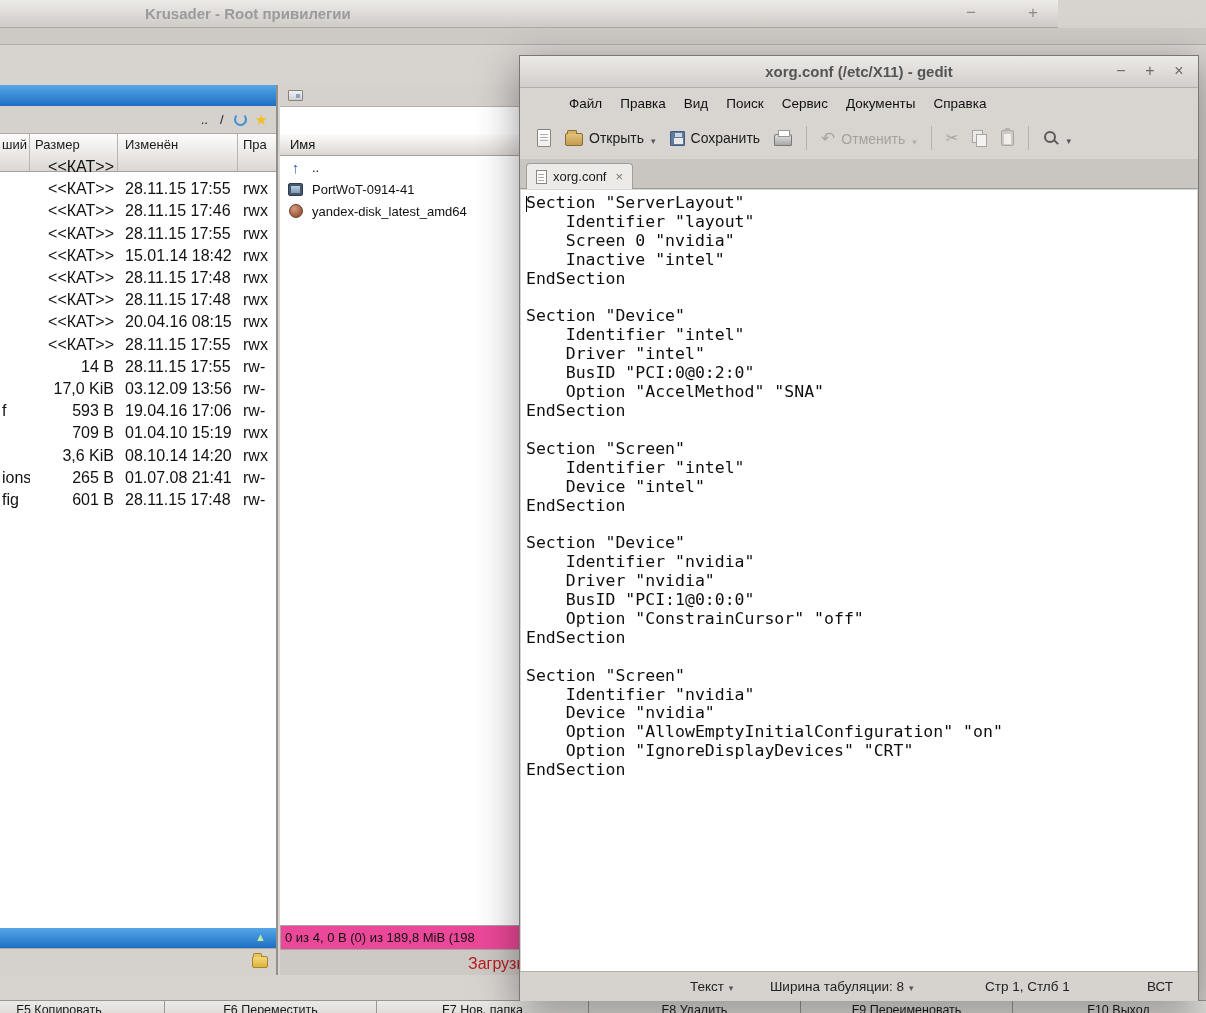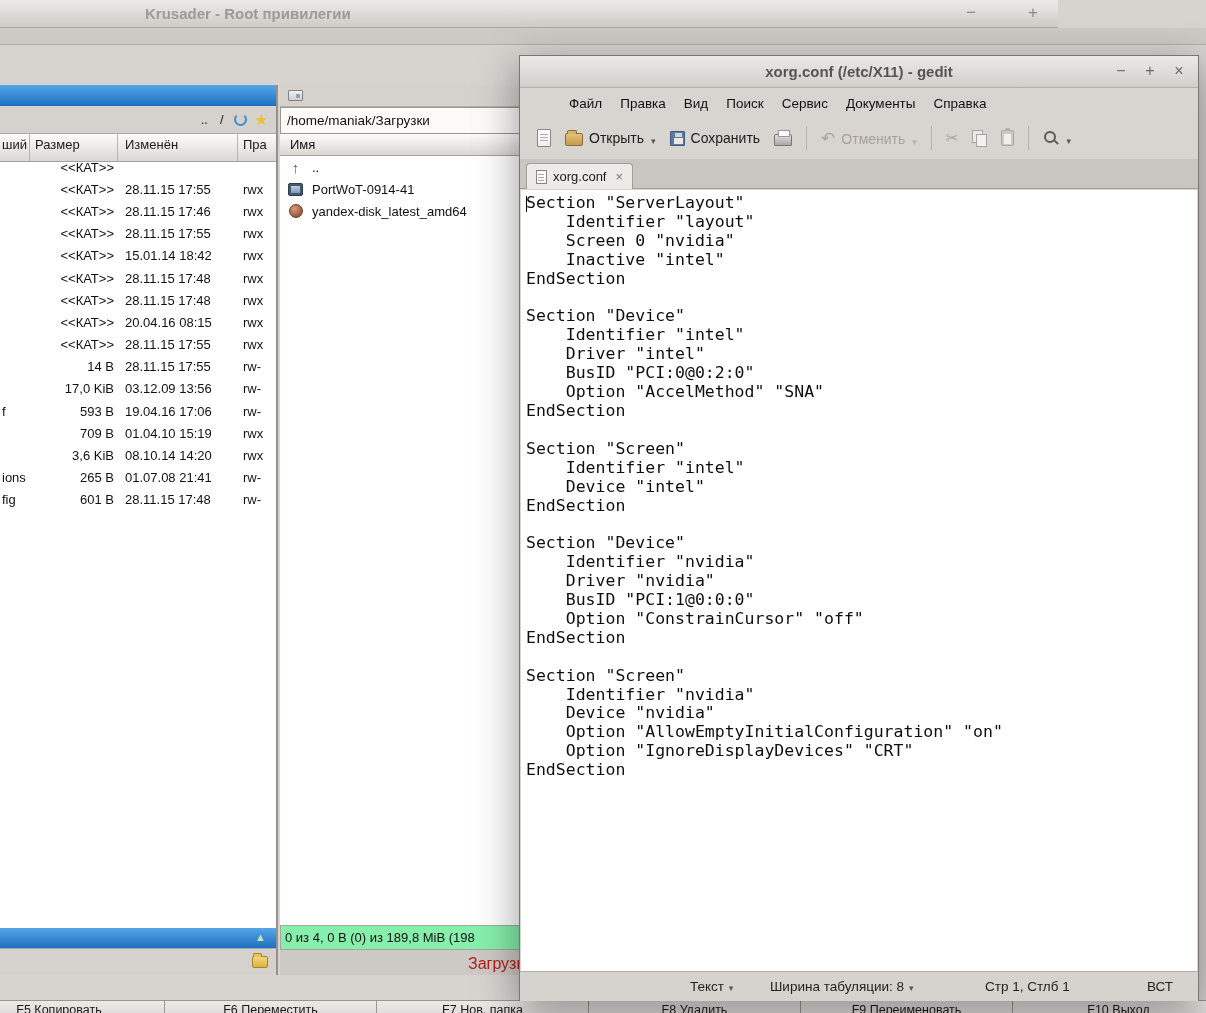--- a/index.html
+++ b/index.html
@@ -20,29 +20,29 @@
   .kr-left{position:absolute;left:0;top:85px;width:278px;height:890px;background:#fff;border-right:2px solid #94908c;}
   .blue-bar{position:absolute;left:0;width:276px;height:21px;background:linear-gradient(#55a7e8,#1e6fc2);}
   .lp-blue-top{top:0;}
   .lp-blue-bottom{top:843px;height:20px;}
   .tri-up{position:absolute;right:10px;top:3px;font-size:11px;color:#bfe9a9;}
   .lp-path{position:absolute;left:0;top:21px;width:276px;height:28px;background:#d5d1cd;border-bottom:1px solid #aeaaa6;
     display:flex;align-items:center;justify-content:flex-end;gap:8px;padding-right:8px;}
   .nav-btn{font-size:13px;color:#222;padding:0 2px;}
   .icon-refresh{width:13px;height:13px;border:2px solid #3b8fd4;border-radius:50%;border-top-color:transparent;display:inline-block;}
   .icon-star{color:#f0c02c;font-size:15px;line-height:13px;}
-  .hdr{position:absolute;left:0;top:49px;width:276px;height:28px;
+  .hdr{position:absolute;left:0;top:49px;width:276px;height:38px;
     background:linear-gradient(#fdfcfb,#dbd7d3);border-bottom:1px solid #a5a19d;display:flex;font-size:13px;color:#1a1a1a;}
   .hc{border-right:1px solid #b8b4b0;padding:3px 0 0 5px;overflow:hidden;white-space:nowrap;}
   .hc-name{width:30px;padding-left:2px;}
   .hc-size{width:88px;}
   .hc-date{width:120px;padding-left:7px;}
   .hc-perm{flex:1;border-right:none;}
   .lp-rows{position:absolute;left:0;top:71px;width:276px;}
-  .krow{height:22.2px;display:flex;align-items:center;font-size:13px;justify-content:center;}
+  .krow{height:22.2px;display:flex;align-items:center;font-size:16px;justify-content:center;}
   .kc{overflow:hidden;white-space:nowrap;}
   .kc-name{width:30px;padding-left:2px;}
   .kc-size{width:88px;text-align:right;padding-right:4px;}
   .kc-date{width:120px;padding-left:7px;}
   .kc-perm{flex:1;padding-left:5px;}
   .lp-strip{position:absolute;left:0;top:863px;width:276px;height:27px;background:#d5d1cd;border-top:1px solid #aeaaa6;}
   .ico-minifolder{position:absolute;right:8px;top:7px;width:16px;height:12px;border-radius:2px;
     background:linear-gradient(#f4d87a,#ddb23f);border:1px solid #a8832a;}
   .ico-minifolder:before{content:"";position:absolute;top:-4px;left:0;width:7px;height:3px;background:#e9c657;border:1px solid #a8832a;border-bottom:none;border-radius:2px 2px 0 0;}
 
@@ -61,21 +61,21 @@
   .frow.hl{background:#e4edf7;}
   .ficon{width:17px;height:16px;display:inline-flex;align-items:center;justify-content:center;flex:0 0 auto;}
   .ico-up{color:#2f6cb4;font-weight:bold;font-size:15px;}
   .ico-folder{width:17px;height:12px;background:linear-gradient(#8cc0e8,#4e88c0);border:1px solid #3a6a9a;border-radius:2px;position:relative;margin-top:2px;}
   .ico-folder:before{content:"";position:absolute;top:-4px;left:1px;width:7px;height:3px;background:#6ba3d4;border:1px solid #3a6a9a;border-bottom:none;border-radius:2px 2px 0 0;}
   .ico-app{width:15px;height:13px;background:#47586b;border:1px solid #2e3d4d;border-radius:2px;position:relative;}
   .ico-app:before{content:"";position:absolute;left:2px;top:2px;right:2px;bottom:2px;background:linear-gradient(#b8cfe3,#7d9cb8);}
   .ico-txt{width:12px;height:15px;background:#fff;border:1px solid #8e8a86;position:relative;}
   .ico-txt:before{content:"";position:absolute;left:2px;top:3px;width:6px;height:1px;background:#999;box-shadow:0 3px 0 #999,0 6px 0 #999;}
   .ico-pkg{width:14px;height:14px;border-radius:50%;background:radial-gradient(circle at 35% 30%,#d89a7e,#9c5a3c 70%,#7a4028);border:1px solid #6b3a24;}
-  .rp-status{position:absolute;left:0;top:840px;width:426px;height:25px;background:#86efac;border:1px solid #a8a4a0;
+  .rp-status{position:absolute;left:0;top:840px;width:426px;height:25px;background:#ec4899;border:1px solid #a8a4a0;
     display:flex;align-items:center;padding-left:4px;font-size:13px;}
   .rp-tabs{position:absolute;left:0;top:865px;width:426px;height:25px;background:#cdc9c5;}
   .rp-tab-label{position:absolute;left:188px;top:5px;font-size:16px;color:#b91c1c;white-space:nowrap;}
 
   
   .fn-row{position:absolute;left:-47px;top:1000px;width:1320px;height:26px;display:flex;}
   .fnbtn{width:212px;height:26px;background:linear-gradient(#eceae7,#d5d1cd);border:1px solid #9a9692;border-left:none;
     font-size:12.5px;text-align:center;padding-top:2px;color:#1a1a1a;white-space:nowrap;overflow:hidden;}
   .fnbtn:first-child{border-left:1px solid #9a9692;}
 
@@ -272,23 +272,20 @@
       <div class="lp-strip">
         <span class="ico-minifolder"></span>
       </div>
     </div>
 
     <div class="kr-right">
       <div class="rp-free">
         <span class="disk-ico"></span>
         <span>421,3 GiB свободно из 500,9</span>
       </div>
-      <div class="rp-path">
-        <span>/home/maniak/Загрузки</span>
-      </div>
       <div class="rp-hdr">
         <span>Имя</span>
       </div>
       <div class="rp-files" id="right-files">
           <div class="frow">
             <span class="ficon">
               <span class="ico-up">↑</span>
             </span>
             <span class="fname">..</span>
           </div>

